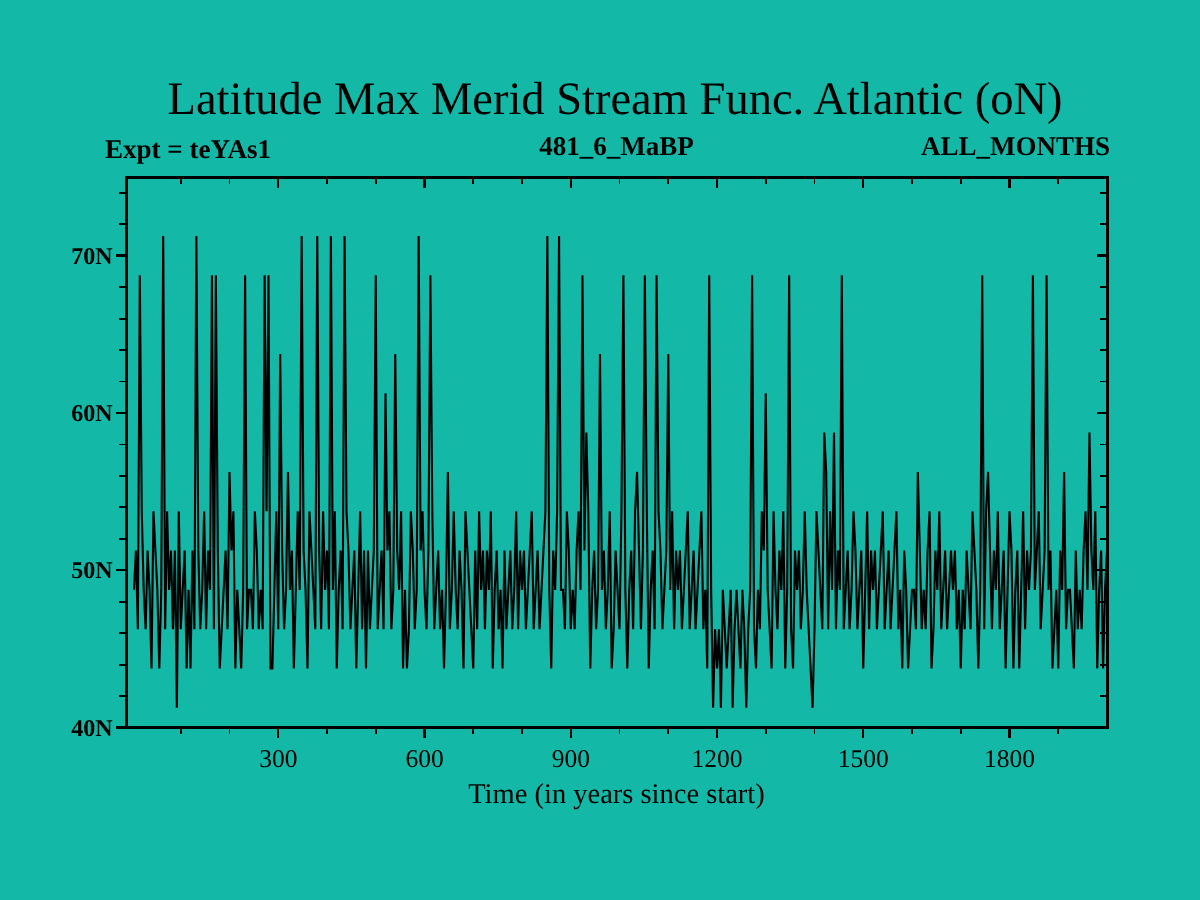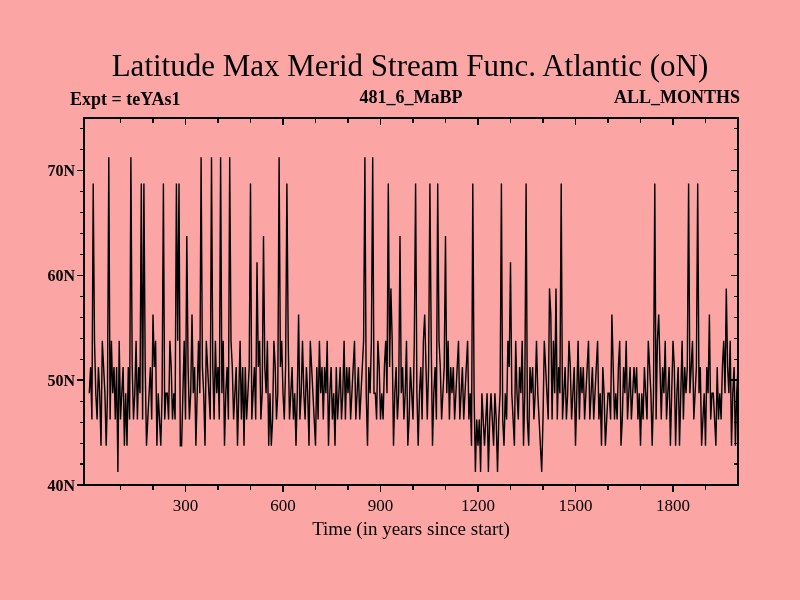--- a/index.html
+++ b/index.html
@@ -1,16 +1,16 @@
 <!DOCTYPE html>
 <html><head>
 <meta charset="utf-8">
 <style>
   html,body{margin:0;padding:0;background:#ffffff;}
-  .canvas{position:relative;width:800px;height:600px;background:#fca5a5;overflow:hidden;
+  .canvas{position:relative;width:800px;height:600px;background:#14b8a6;overflow:hidden;
           font-family:"Liberation Serif","DejaVu Serif",serif;}
   svg text{fill:#000000;font-family:"Liberation Serif","DejaVu Serif",serif;}
   .title{font-size:31px;}
   .sub{font-size:18px;font-weight:bold;}
   .xlabel{font-size:19px;}
   .xtick{font-size:17px;}
   .ytick{font-size:16px;font-weight:bold;}
 </style>
 </head>
 <body>

